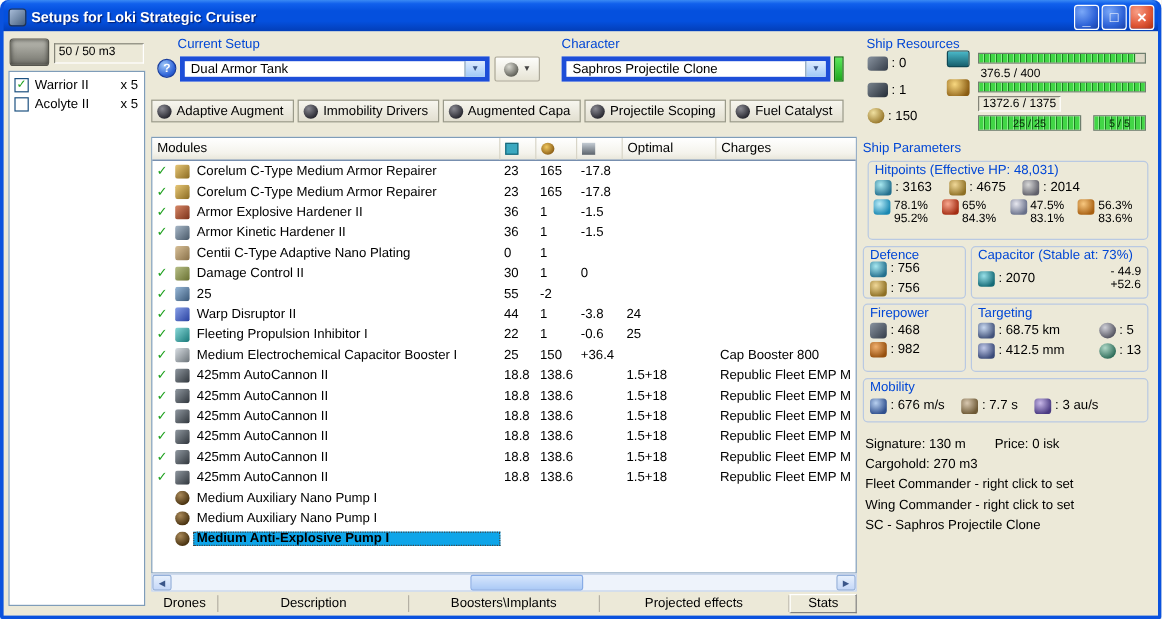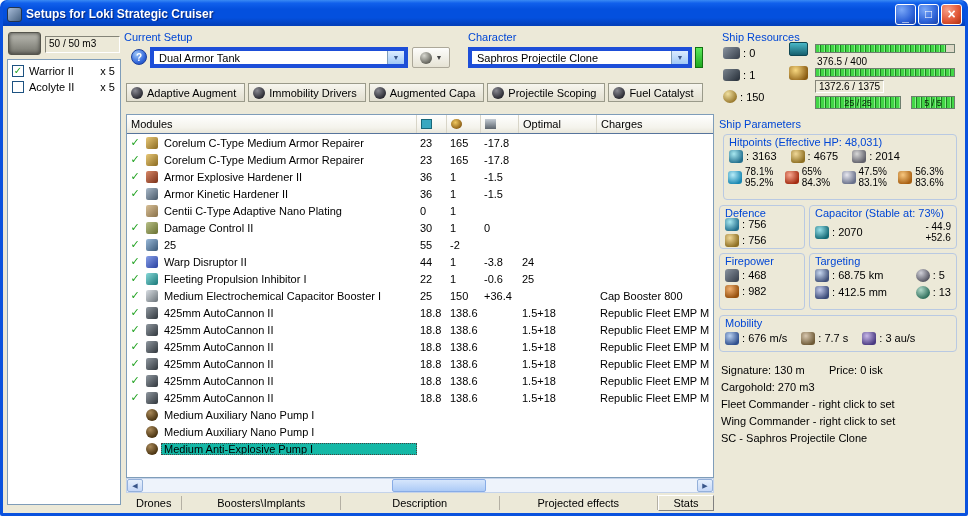--- a/index.html
+++ b/index.html
@@ -98,21 +98,21 @@
   .hic { width: 11px; height: 10px; }
   .hic-cpu { background: #3AA8C0; border: 1px solid #18687A; }
   .hic-pg { background: radial-gradient(circle at 40% 35%, #F0C860, #8A5C14 75%); border-radius: 50%; }
   .hic-cap { background: linear-gradient(180deg,#C4CCD4,#5C646C); }
   .tbody { flex: 1; overflow: hidden; }
   .trow { height: 17px; align-items: center; }
   .tc { padding: 0 3px; white-space: nowrap; overflow: hidden; }
   .c-check { color: #1FA11F; font-weight: bold; text-align: center; padding: 0; }
   .c-icon { display: flex; align-items: center; justify-content: center; padding: 0; }
   .mi { width: 12px; height: 12px; border-radius: 2px; display: block; }
-  .trow.sel .c-name { background: #14b8a6; outline: 1px dotted #444; outline-offset: -1px; }
+  .trow.sel .c-name { background: #0ea5e9; outline: 1px dotted #444; outline-offset: -1px; font-weight: bold; }
   .mi-gold { background: linear-gradient(135deg,#E8C878,#8A6A20); }
   .mi-red { background: linear-gradient(135deg,#D88868,#7A3018); }
   .mi-slate { background: linear-gradient(135deg,#A8B8C8,#485868); }
   .mi-tan { background: linear-gradient(135deg,#D8C098,#887048); }
   .mi-olive { background: linear-gradient(135deg,#B8C088,#687030); }
   .mi-steel { background: linear-gradient(135deg,#98B8D8,#3A5878); }
   .mi-blue { background: linear-gradient(135deg,#88A0E8,#2840A0); }
   .mi-teal { background: linear-gradient(135deg,#88D8D8,#187878); }
   .mi-silver { background: linear-gradient(135deg,#D8DDE2,#6A7278); }
   .mi-gun { background: linear-gradient(135deg,#9098A0,#30363C); }
@@ -175,21 +175,21 @@
     background: repeating-linear-gradient(90deg, #42D646 0 3px, #8AF08C 3px 4px, #1E7E22 4px 5px); }
   .bar-label { position: absolute; inset: 0; display: flex; align-items: center; justify-content: center;
     font-size: 9px; color: #08280A; }
 
   .group { position: absolute; border: 1px solid #B9C9E2; border-radius: 4px; background: #ECE9D8;
     padding: 1px 3px; display: flex; flex-direction: column; }
   .group-cap { color: #0046D5; padding: 0 2px 2px; white-space: nowrap; overflow: hidden; }
   .kv { display: flex; align-items: flex-start; gap: 3px; white-space: nowrap; }
   .hp-row { display: flex; gap: 14px; padding: 0 2px 3px; }
   .resist-row { display: flex; gap: 3px; padding: 0 1px; }
-  .resist-cell { display: flex; align-items: center; gap: 3px; flex: 1; }
+  .resist-cell { display: flex; gap: 3px; flex: 1; }
   .rcol { display: flex; flex-direction: column; font-size: 10px; line-height: 11px; white-space: nowrap; }
   .cap-row { display: flex; align-items: center; padding: 0 2px; }
   .tgt-grid { display: grid; grid-template-columns: 1fr auto; gap: 4px 6px; padding: 0 2px; }
   .mob-row { display: flex; gap: 14px; padding: 1px 2px; }
   .def-col { display: flex; flex-direction: column; gap: 3px; padding: 0 2px; }
   .fline { position: absolute; white-space: nowrap; }
 </style>
 </head>
 <body>
 
@@ -217,21 +217,21 @@
           </div>
           <div class="drone-item">
             <span class="checkbox"></span>
             <span class="dlabel">Acolyte II</span>
             <span class="dqty">x 5</span>
           </div>
         </div>
     </div>
 
     <div class="main">
-      <span class="cap" style="left:0;top:5px">Current Setup</span>
+      <span class="cap" style="left:24px;top:5px">Current Setup</span>
       <span class="help-btn">?</span>
       <div class="combo" style="left:26px;top:21px;width:258px">
         <span class="combo-text">Dual Armor Tank</span>
         <span class="combo-arrow">▼</span>
       </div>
       <div class="tool-btn">
         <span class="gear-icon"></span>
         <span>▼</span>
       </div>
       <span class="cap" style="left:344px;top:5px">Character</span>
@@ -513,22 +513,22 @@
       <div class="hscroll">
         <span class="sb-btn">◀</span>
         <span class="sb-track">
           <span class="sb-thumb"></span>
         </span>
         <span class="sb-btn">▶</span>
       </div>
 
       <div class="bottom-tabs">
           <span class="btab">Drones</span>
+          <span class="btab grow">Description</span>
           <span class="btab grow">Boosters\Implants</span>
-          <span class="btab grow">Description</span>
           <span class="btab grow">Projected effects</span>
           <span class="btab stats">Stats</span>
         </div>
     </div>
 
     <div class="right">
       <span class="sec-cap" style="left:5px;top:5px">Ship Resources</span>
 
       <div class="res-item" style="left:6px;top:21px">
         <span class="ic ic-turret"></span>

